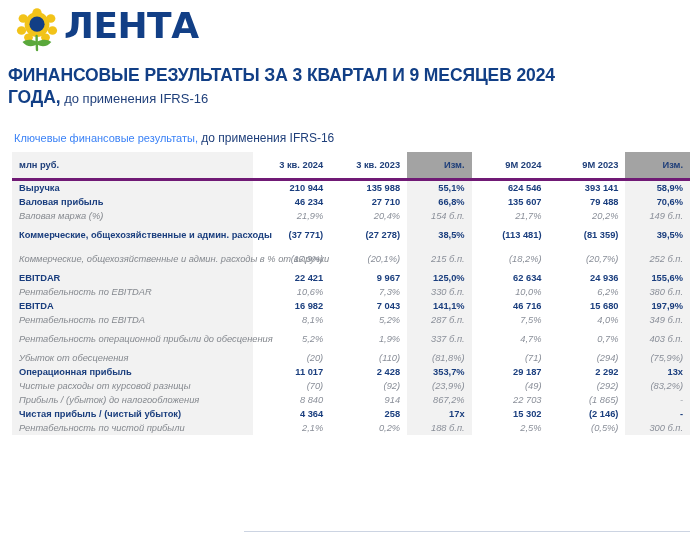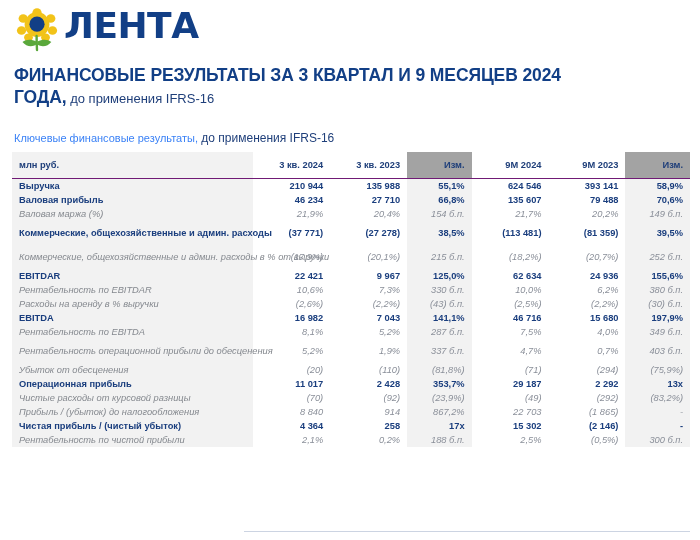--- a/index.html
+++ b/index.html
@@ -26,21 +26,21 @@
     font-weight: bold;
     letter-spacing: -0.5px;
     color: #123f86;
     line-height: 1;
     font-family: "DejaVu Sans", sans-serif;
   }
 
   
   #headline {
     position: absolute;
-    left: 14px; top: 64px;
+    left: 8px; top: 64px;
     width: 672px;
   }
   .headline-line {
     font-size: 17.5px;
     font-weight: bold;
     color: #123f86;
     line-height: 1.28;
     letter-spacing: -0.1px;
   }
   .headline-sub {
@@ -80,21 +80,21 @@
     vertical-align: middle;
     white-space: nowrap;
   }
 
   thead th {
     height: 26px;
     font-size: 9.3px;
     font-weight: bold;
     color: #1f3f7a;
     text-align: right;
-    border-bottom: 1px solid #701a75;
+    border-bottom: 3px solid #701a75;
     background: #ffffff;
   }
   thead th.h-label {
     text-align: left;
     background: #f2f2f2;
   }
   thead th.h-chg { background: #a3a3a3; }
 
   tbody td {
     height: 14px;
@@ -239,29 +239,20 @@
       </tr>
       <tr class="r-italic">
         <td class="t-label">Рентабельность по EBITDAR</td>
         <td>10,6%</td>
         <td>7,3%</td>
         <td class="t-chg">330 б.п.</td>
         <td>10,0%</td>
         <td>6,2%</td>
         <td class="t-chg">380 б.п.</td>
       </tr>
-      <tr class="r-italic">
-        <td class="t-label">Расходы на аренду в % выручки</td>
-        <td>(2,6%)</td>
-        <td>(2,2%)</td>
-        <td class="t-chg">(43) б.п.</td>
-        <td>(2,5%)</td>
-        <td>(2,2%)</td>
-        <td class="t-chg">(30) б.п.</td>
-      </tr>
       <tr class="r-bold">
         <td class="t-label">EBITDA</td>
         <td>16 982</td>
         <td>7 043</td>
         <td class="t-chg">141,1%</td>
         <td>46 716</td>
         <td>15 680</td>
         <td class="t-chg">197,9%</td>
       </tr>
       <tr class="r-italic">

